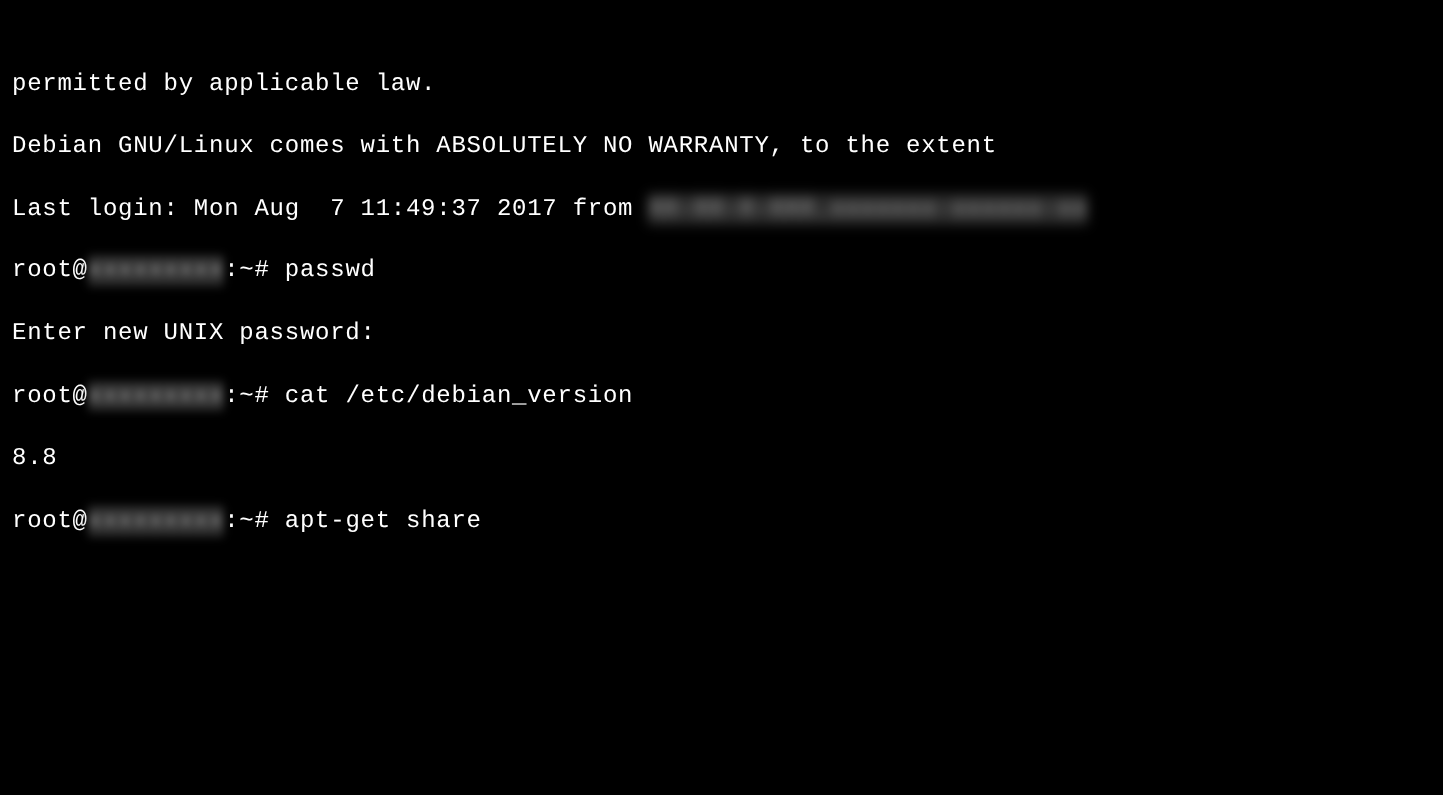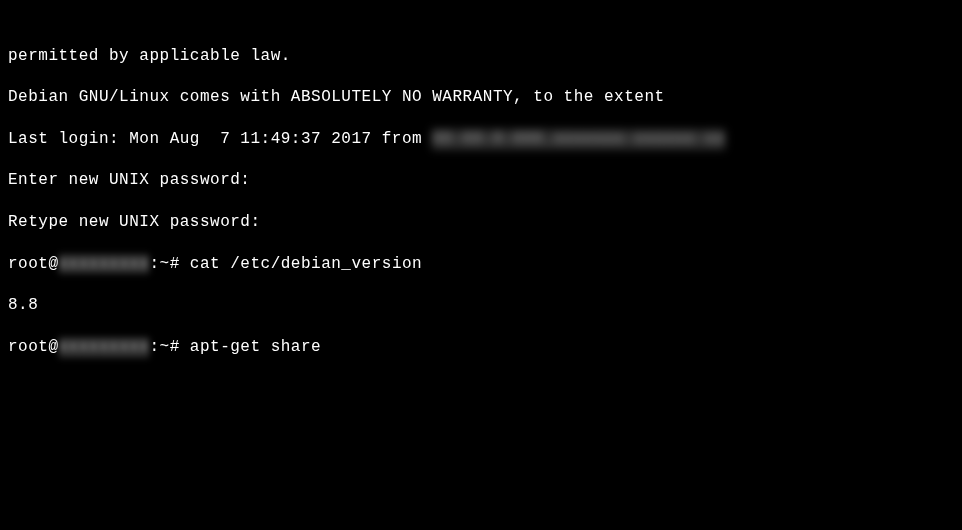--- a/index.html
+++ b/index.html
@@ -43,22 +43,22 @@
     }
   </style>
 </head>
 <body>
 
 <div class="terminal">
 <span class="line"></span>
 <span class="line">permitted by applicable law.</span>
 <span class="line">Debian GNU/Linux comes with ABSOLUTELY NO WARRANTY, to the extent</span>
 <span class="line"><span>Last login: Mon Aug  7 11:49:37 2017 from </span><span class="redacted">XX-XX-X-XXX.xxxxxxx-xxxxxx-xx</span></span>
+<span class="line"><span>root@</span><span class="redacted-short">xxxxxxxxx</span><span>:~# </span><span>passwd</span></span>
 <span class="line">Enter new UNIX password:</span>
-<span class="line">Retype new UNIX password:</span>
 <span class="line"><span>root@</span><span class="redacted-short">xxxxxxxxx</span><span>:~# </span><span>cat /etc/debian_version</span></span>
 <span class="line">8.8</span>
 <span class="line"><span>root@</span><span class="redacted-short">xxxxxxxxx</span><span>:~# </span><span>apt-get share</span></span>
 
 
 
 
 
 
 

